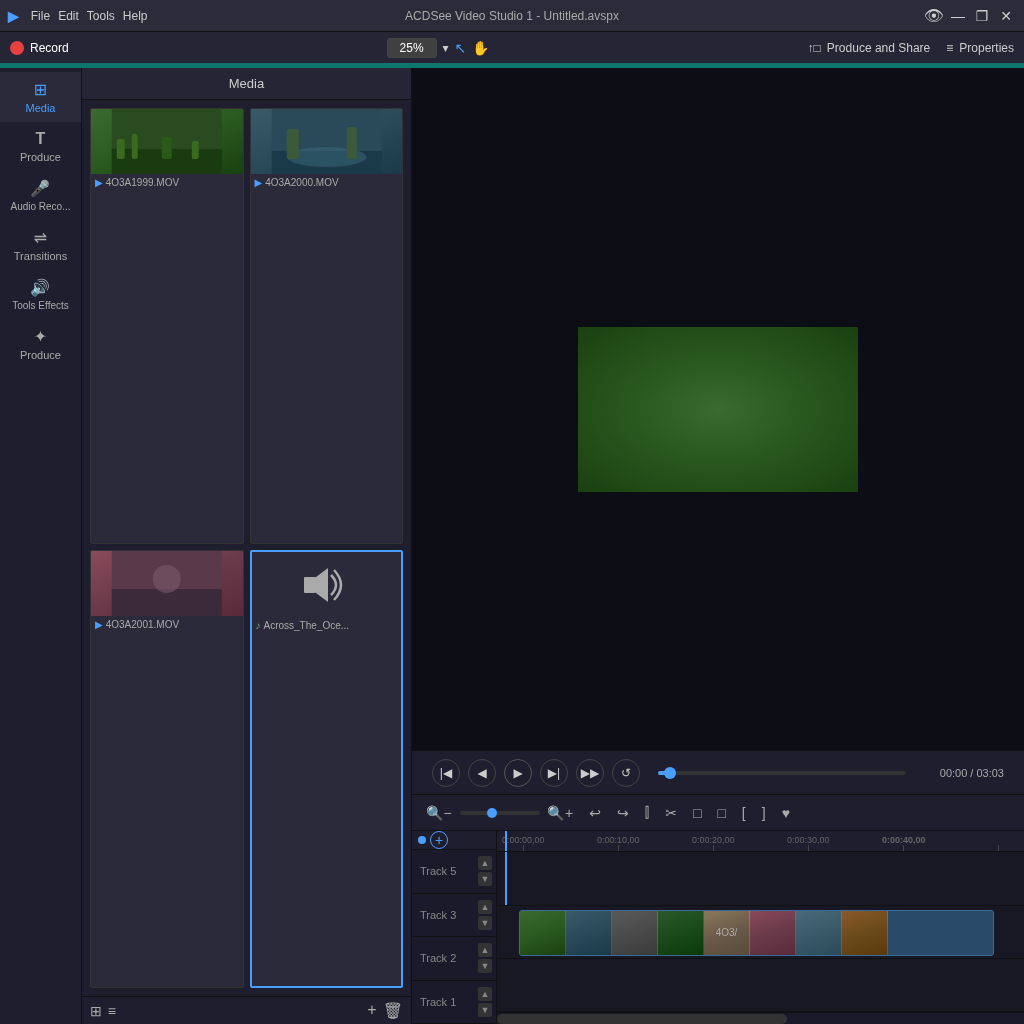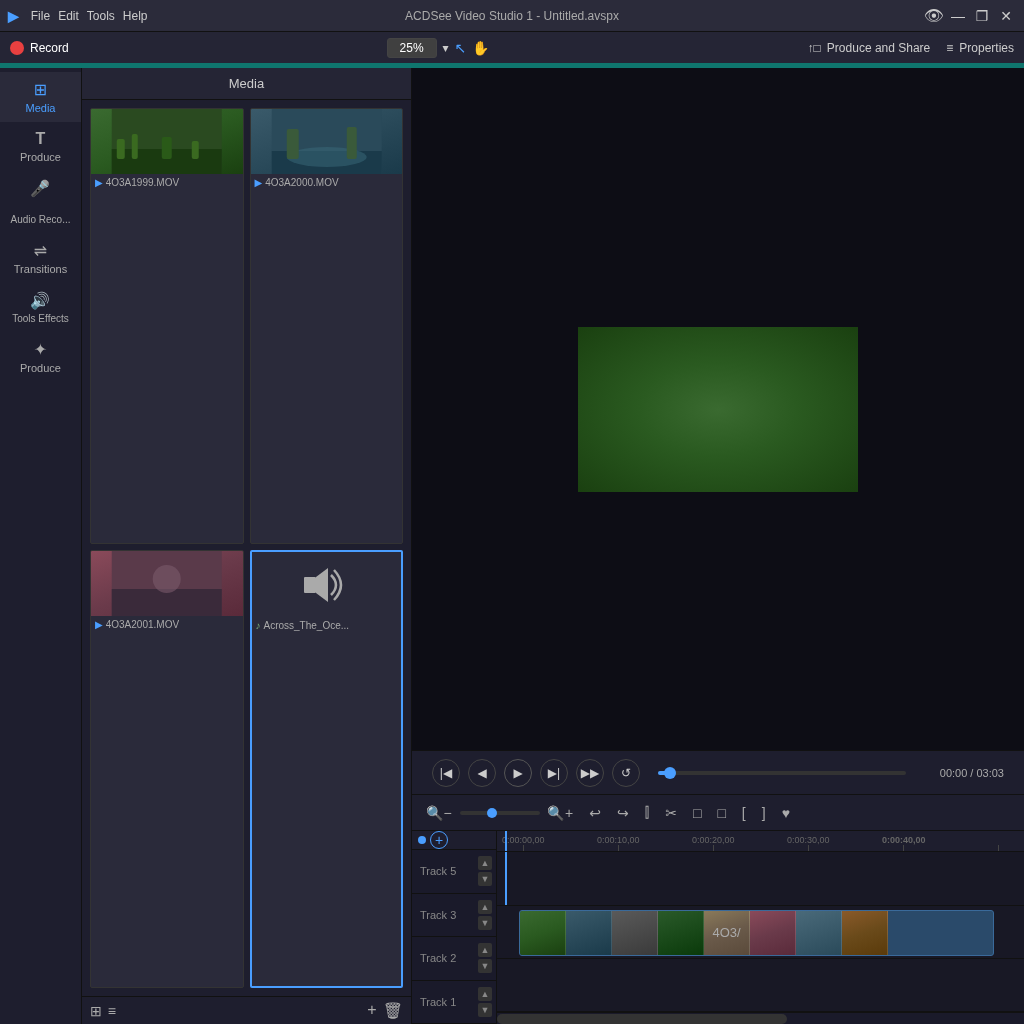--- a/index.html
+++ b/index.html
@@ -588,21 +588,21 @@
     <div class="sidebar-item active">
       <span class="icon">⊞</span>
       <span>Media</span>
     </div>
     <div class="sidebar-item">
       <span class="icon" style="font-weight:bold;font-size:16px;">T</span>
       <span>Produce</span>
     </div>
     <div class="sidebar-item">
       <span class="icon">🎤</span>
-      <span style="font-size:10px;margin-top:13px;">Audio Reco...</span>
+      <span style="font-size:10px;">Audio Reco...</span>
     </div>
     <div class="sidebar-item">
       <span class="icon">⇌</span>
       <span>Transitions</span>
     </div>
     <div class="sidebar-item">
       <span class="icon">🔊</span>
       <span style="font-size:10px;">Tools Effects</span>
     </div>
     <div class="sidebar-item">
@@ -808,21 +808,21 @@
           </div>
 
           <div class="track-row">
 
             <div class="track-clip video-clip" style="left:22px; width:475px;">
               <div class="clip-thumbnail thumb-grass"></div>
               <div class="clip-thumbnail thumb-creek"></div>
               <div class="clip-thumbnail thumb-rocks"></div>
               <div class="clip-thumbnail thumb-forest"></div>
               <div class="clip-thumbnail thumb-beach">
-                <span style="font-size:13px;color:#aaa;">4O3/</span>
+                <span style="font-size:10px;color:#aaa;">4O3/</span>
               </div>
               <div class="clip-thumbnail thumb-pink"></div>
               <div class="clip-thumbnail thumb-waterfall"></div>
               <div class="clip-thumbnail thumb-sunset"></div>
             </div>
           </div>
 
 
           <div class="track-row"></div>
 

